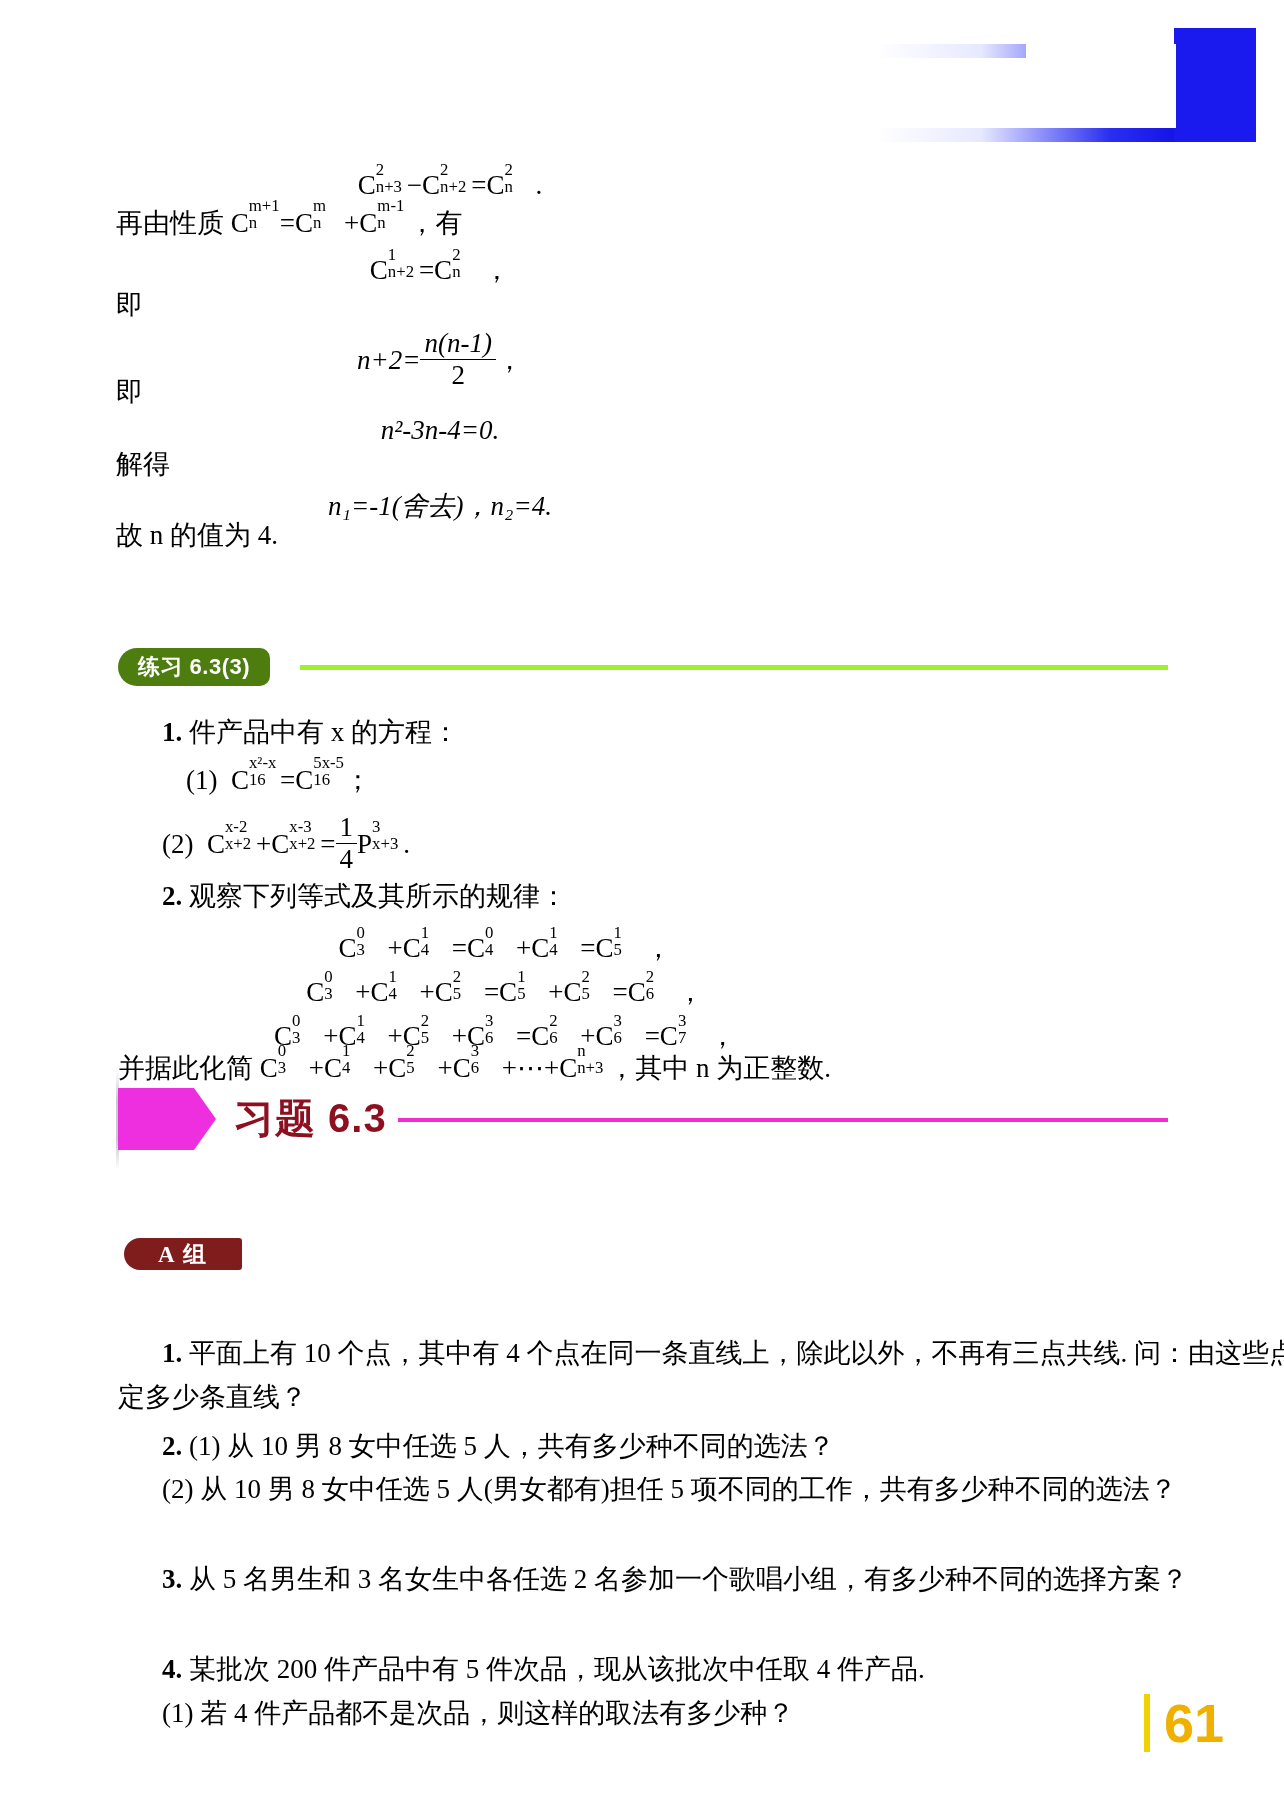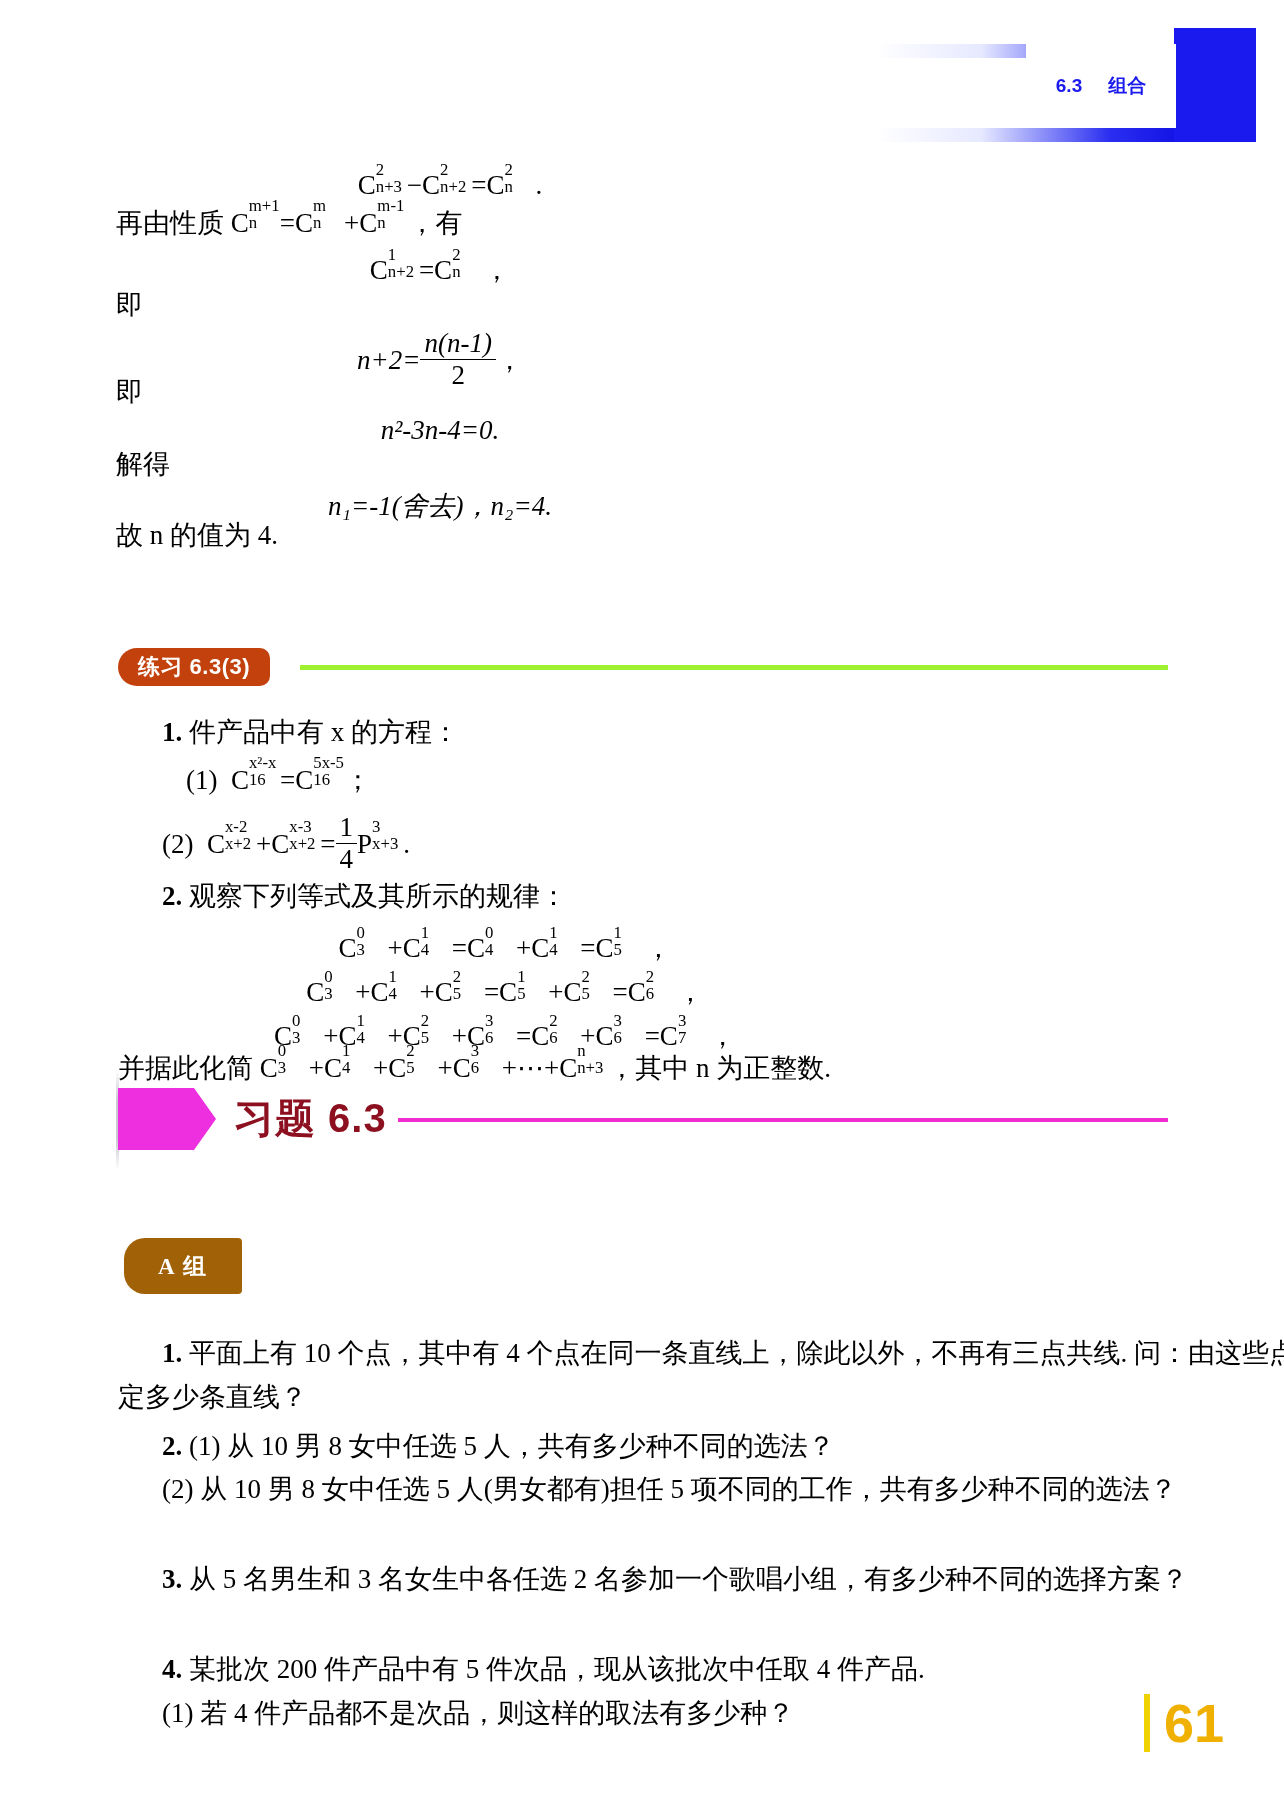--- a/index.html
+++ b/index.html
@@ -50,21 +50,21 @@
   .cs>.sb{position:absolute;left:100%;top:0.42em;font-size:.62em;white-space:nowrap;}
   .cs{margin-right:1.15em;}
   .frac{display:inline-block;vertical-align:-0.55em;text-align:center;font-style:normal;}
   .frac .num{display:block;padding:0 4px;border-bottom:1.6px solid #000;line-height:1.15;text-align:center;}
   .frac .den{display:block;padding:0 4px;line-height:1.15;}
 
   
   .exbanner{position:absolute;left:118px;top:648px;width:1050px;height:38px;}
   .exbanner .pill{
     position:absolute;left:0;top:0;height:38px;padding:0 20px;
-    background:#c2410c;border-radius:19px 10px 10px 19px;
+    background:#4d7c0f;border-radius:19px 10px 10px 19px;
     display:flex;align-items:center;justify-content:center;
     color:#fff;font-weight:bold;font-size:22px;letter-spacing:.5px;
     font-family:"Liberation Sans","DejaVu Sans",sans-serif;
   }
   .exbanner .rule{
     position:absolute;left:182px;top:17px;right:0;height:5px;background:#9ff02e;
   }
 
   
   .xtheader{position:absolute;left:118px;top:1078px;width:1050px;height:86px;}
@@ -83,22 +83,22 @@
   .xtheader .ttl{
     position:absolute;left:116px;top:6px;font-size:40px;font-weight:bold;color:#8c1020;
     font-family:"Liberation Sans","DejaVu Sans",sans-serif;letter-spacing:1px;margin-top:7px;
   }
   .xtheader .rule{
     position:absolute;left:280px;top:40px;right:0;height:4px;background:#ef2ccd;
   }
 
   
   .groupbadge{
-    position:absolute;left:124px;top:1238px;height:56px;width:118px;
-    background:#a16207;border-radius:21px 4px 4px 21px;
+    position:absolute;left:124px;top:1238px;height:32px;width:118px;
+    background:#7f1d1d;border-radius:21px 4px 4px 21px;
     display:flex;align-items:center;justify-content:center;
     color:#fff;font-weight:bold;font-size:23px;letter-spacing:2px;
     font-family:"Liberation Serif","DejaVu Serif",serif;
   }
 
   
   .pageno{position:absolute;left:1144px;top:1692px;display:flex;align-items:center;}
   .pageno .bar{width:6px;height:58px;background:#f0d200;margin-right:14px;}
   .pageno .num{font-size:54px;color:#f0b000;font-weight:bold;
     font-family:"Liberation Sans","DejaVu Sans",sans-serif;}
@@ -109,24 +109,20 @@
 </head>
 <body>
 
 <div class="page">
 
   <div class="runhead">
     <div class="rh-bar-top"></div>
     <div class="rh-bar-bot"></div>
     <div class="rh-block"></div>
     <div class="rh-white"></div>
-    <div class="rh-text">
-      <span>6.3</span>
-      <span>组合</span>
-    </div>
   </div>
 
   <div class="body">
 
     <div class="mblock" style="position:absolute;left:0;top:160px;width:900px;">
       <span class="cs"><span class="b">C</span><span class="sp">2</span><span class="sb">n+3</span></span>−<span class="cs"><span class="b">C</span><span class="sp">2</span><span class="sb">n+2</span></span>=<span class="cs"><span class="b">C</span><span class="sp">2</span><span class="sb">n</span></span><span>.</span>
     </div>
 
     <div class="line lead" style="position:absolute;left:0;top:203px;">
       <span>再由性质</span>

